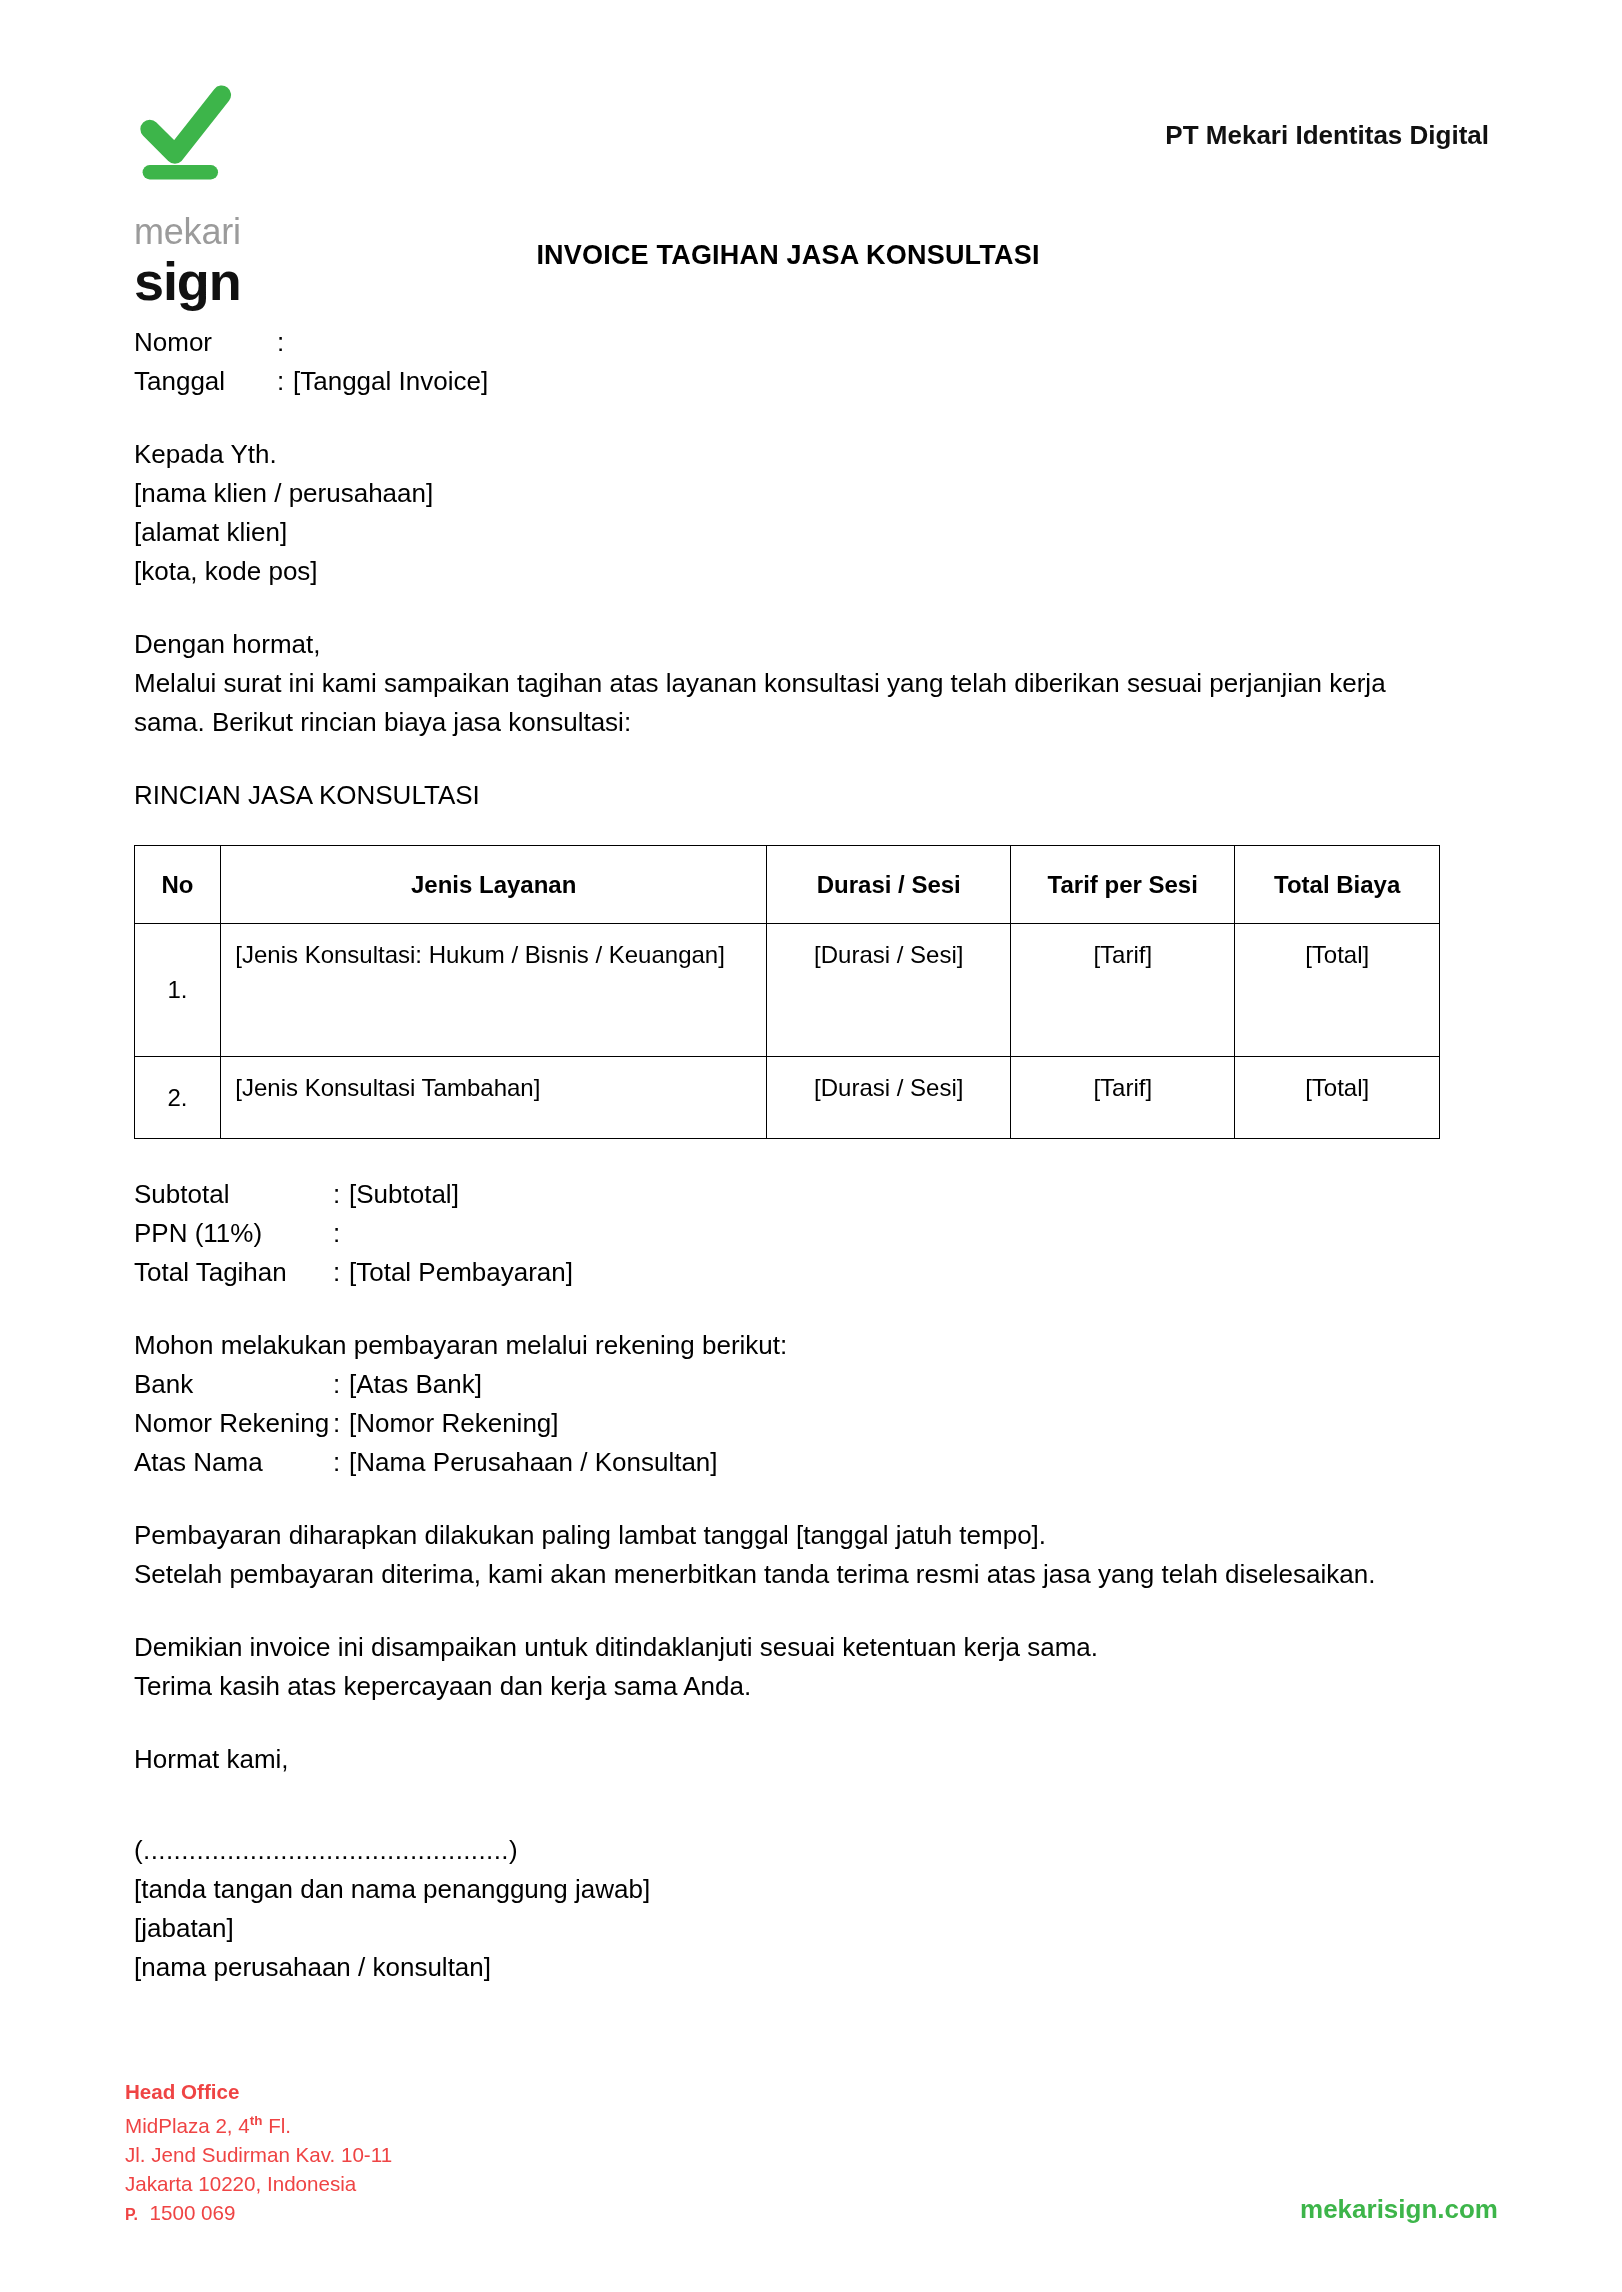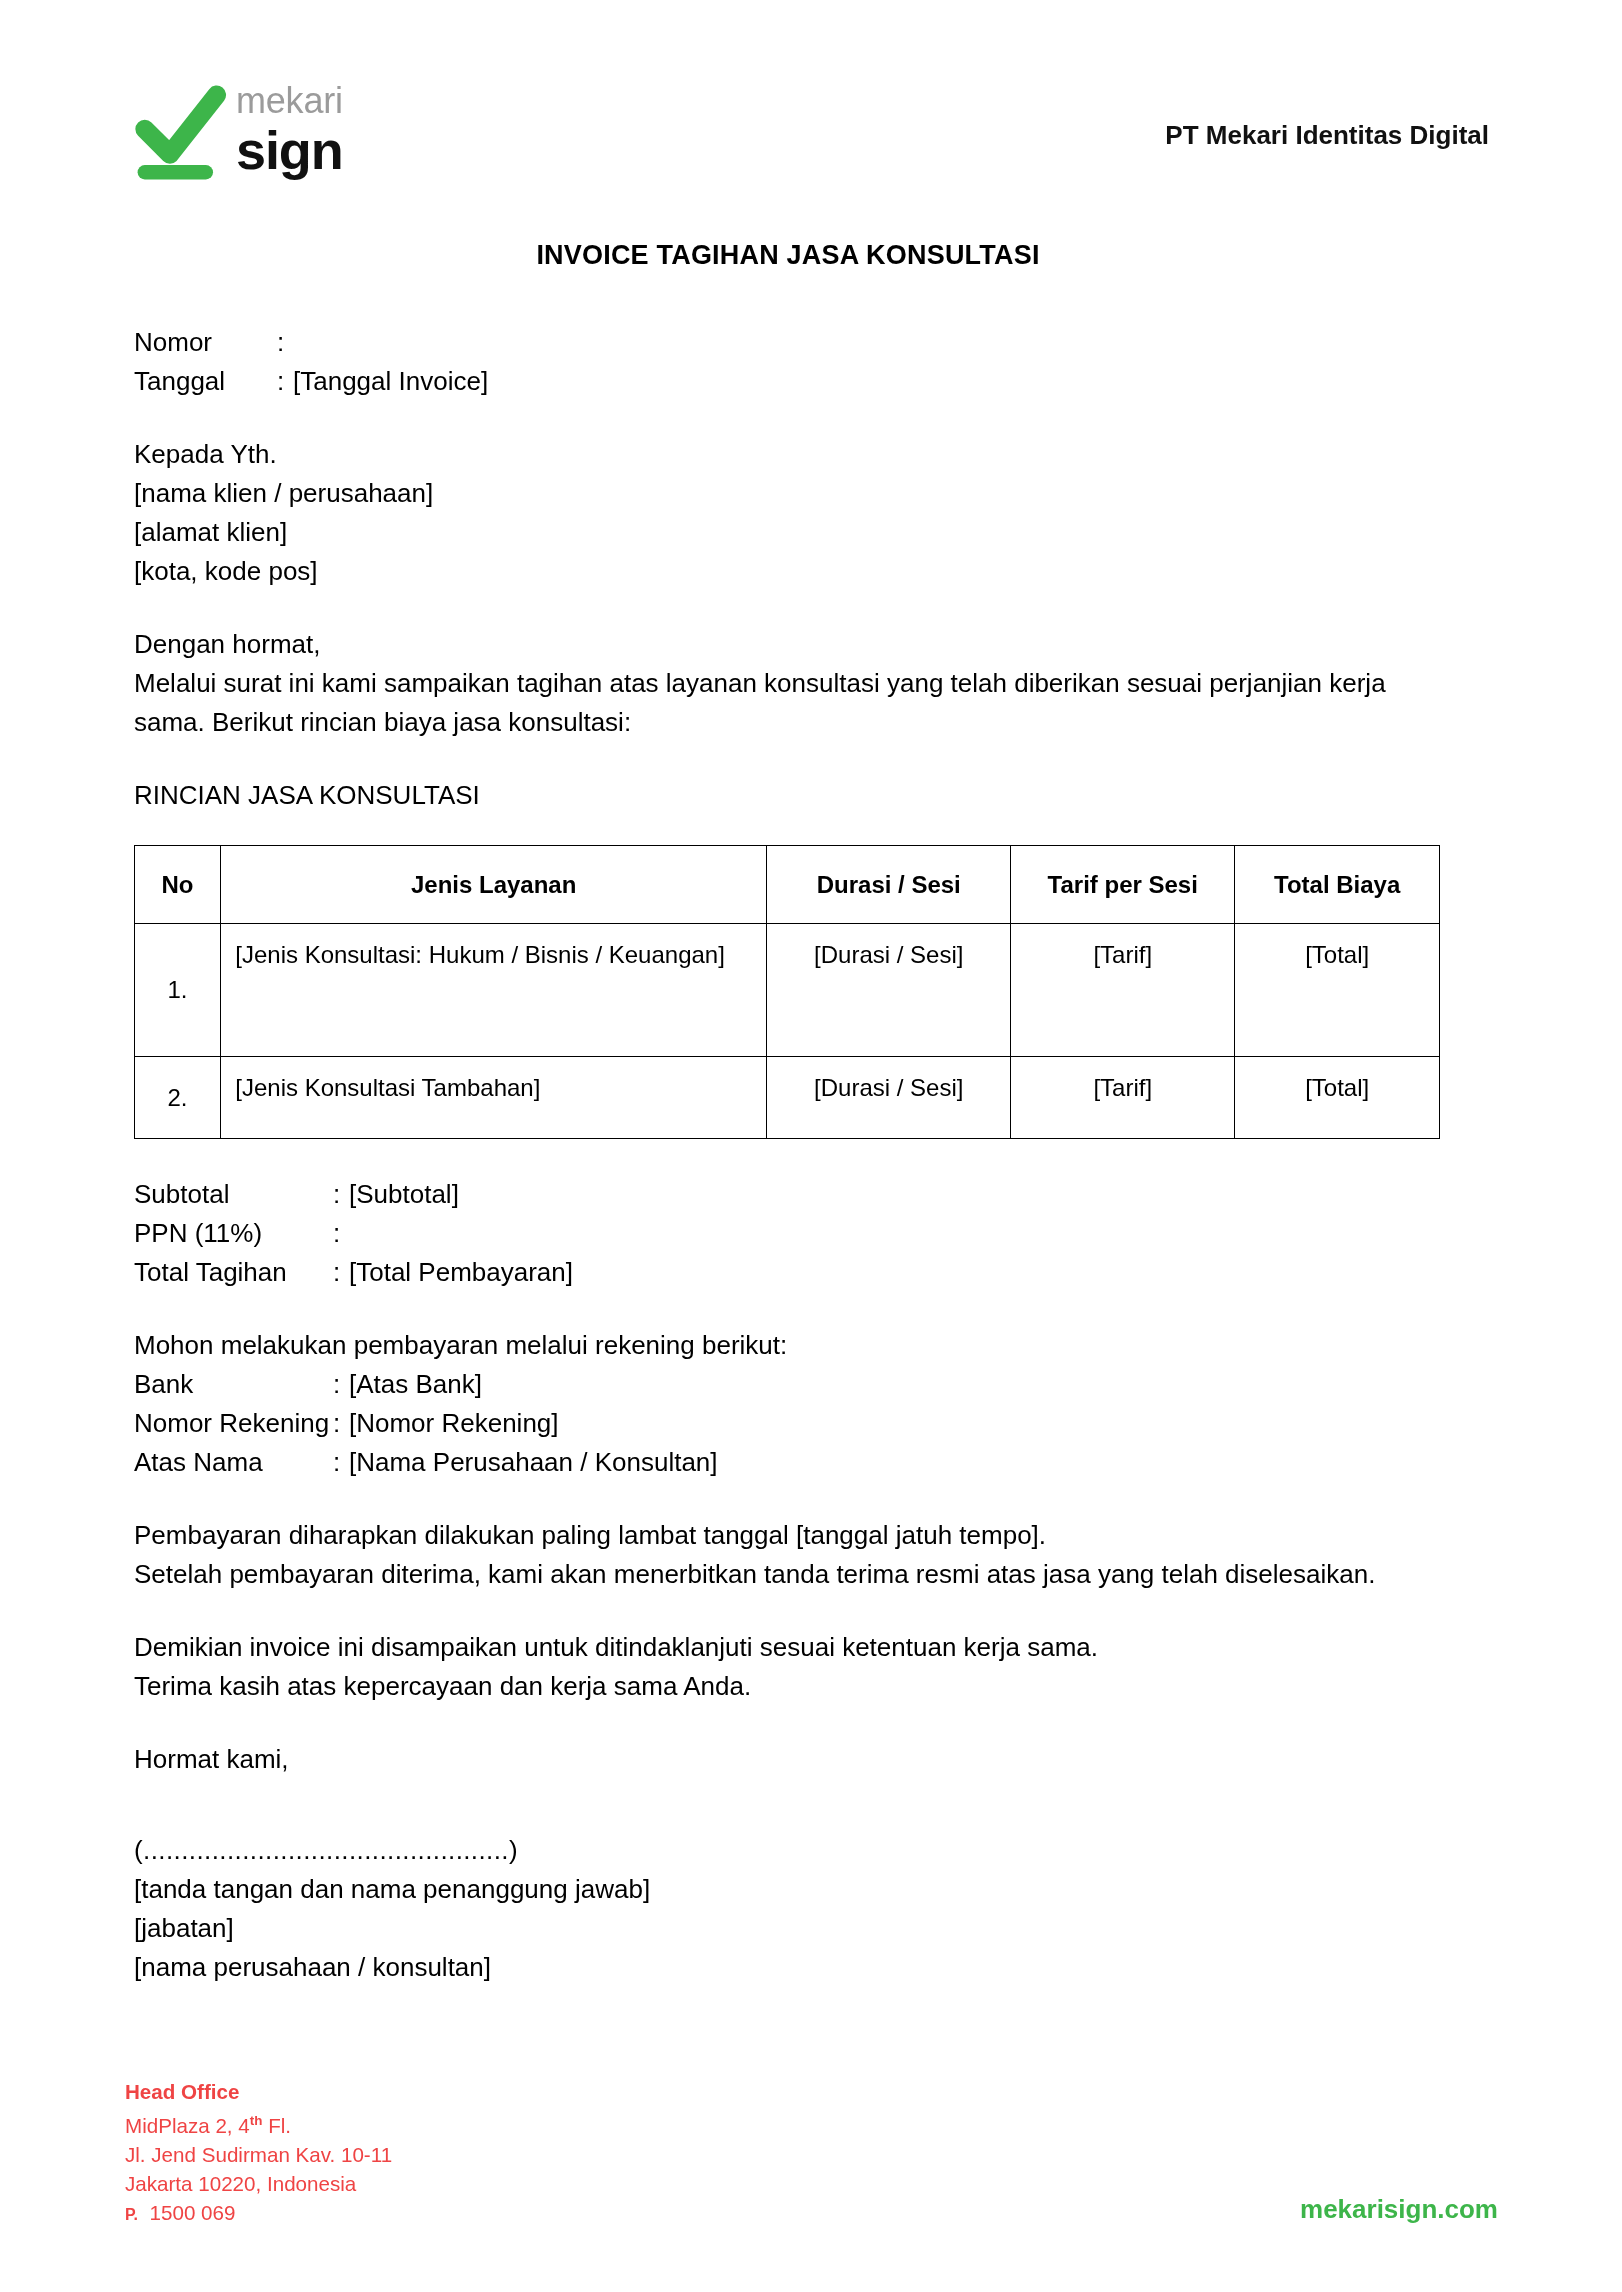--- a/index.html
+++ b/index.html
@@ -27,21 +27,22 @@
     left: 134px;
     right: 134px;
     height: 107px;
     display: flex;
     align-items: flex-start;
     justify-content: space-between;
   }
   .brand {
     display: flex;
     align-items: center;
-    gap: 5px;
+    gap: 31px;
+    flex-direction: column;
   }
   .brand-mark {
     width: 97px;
     height: 106px;
     flex: none;
     display: block;
   }
   .brand-words {
     display: flex;
     flex-direction: column;

